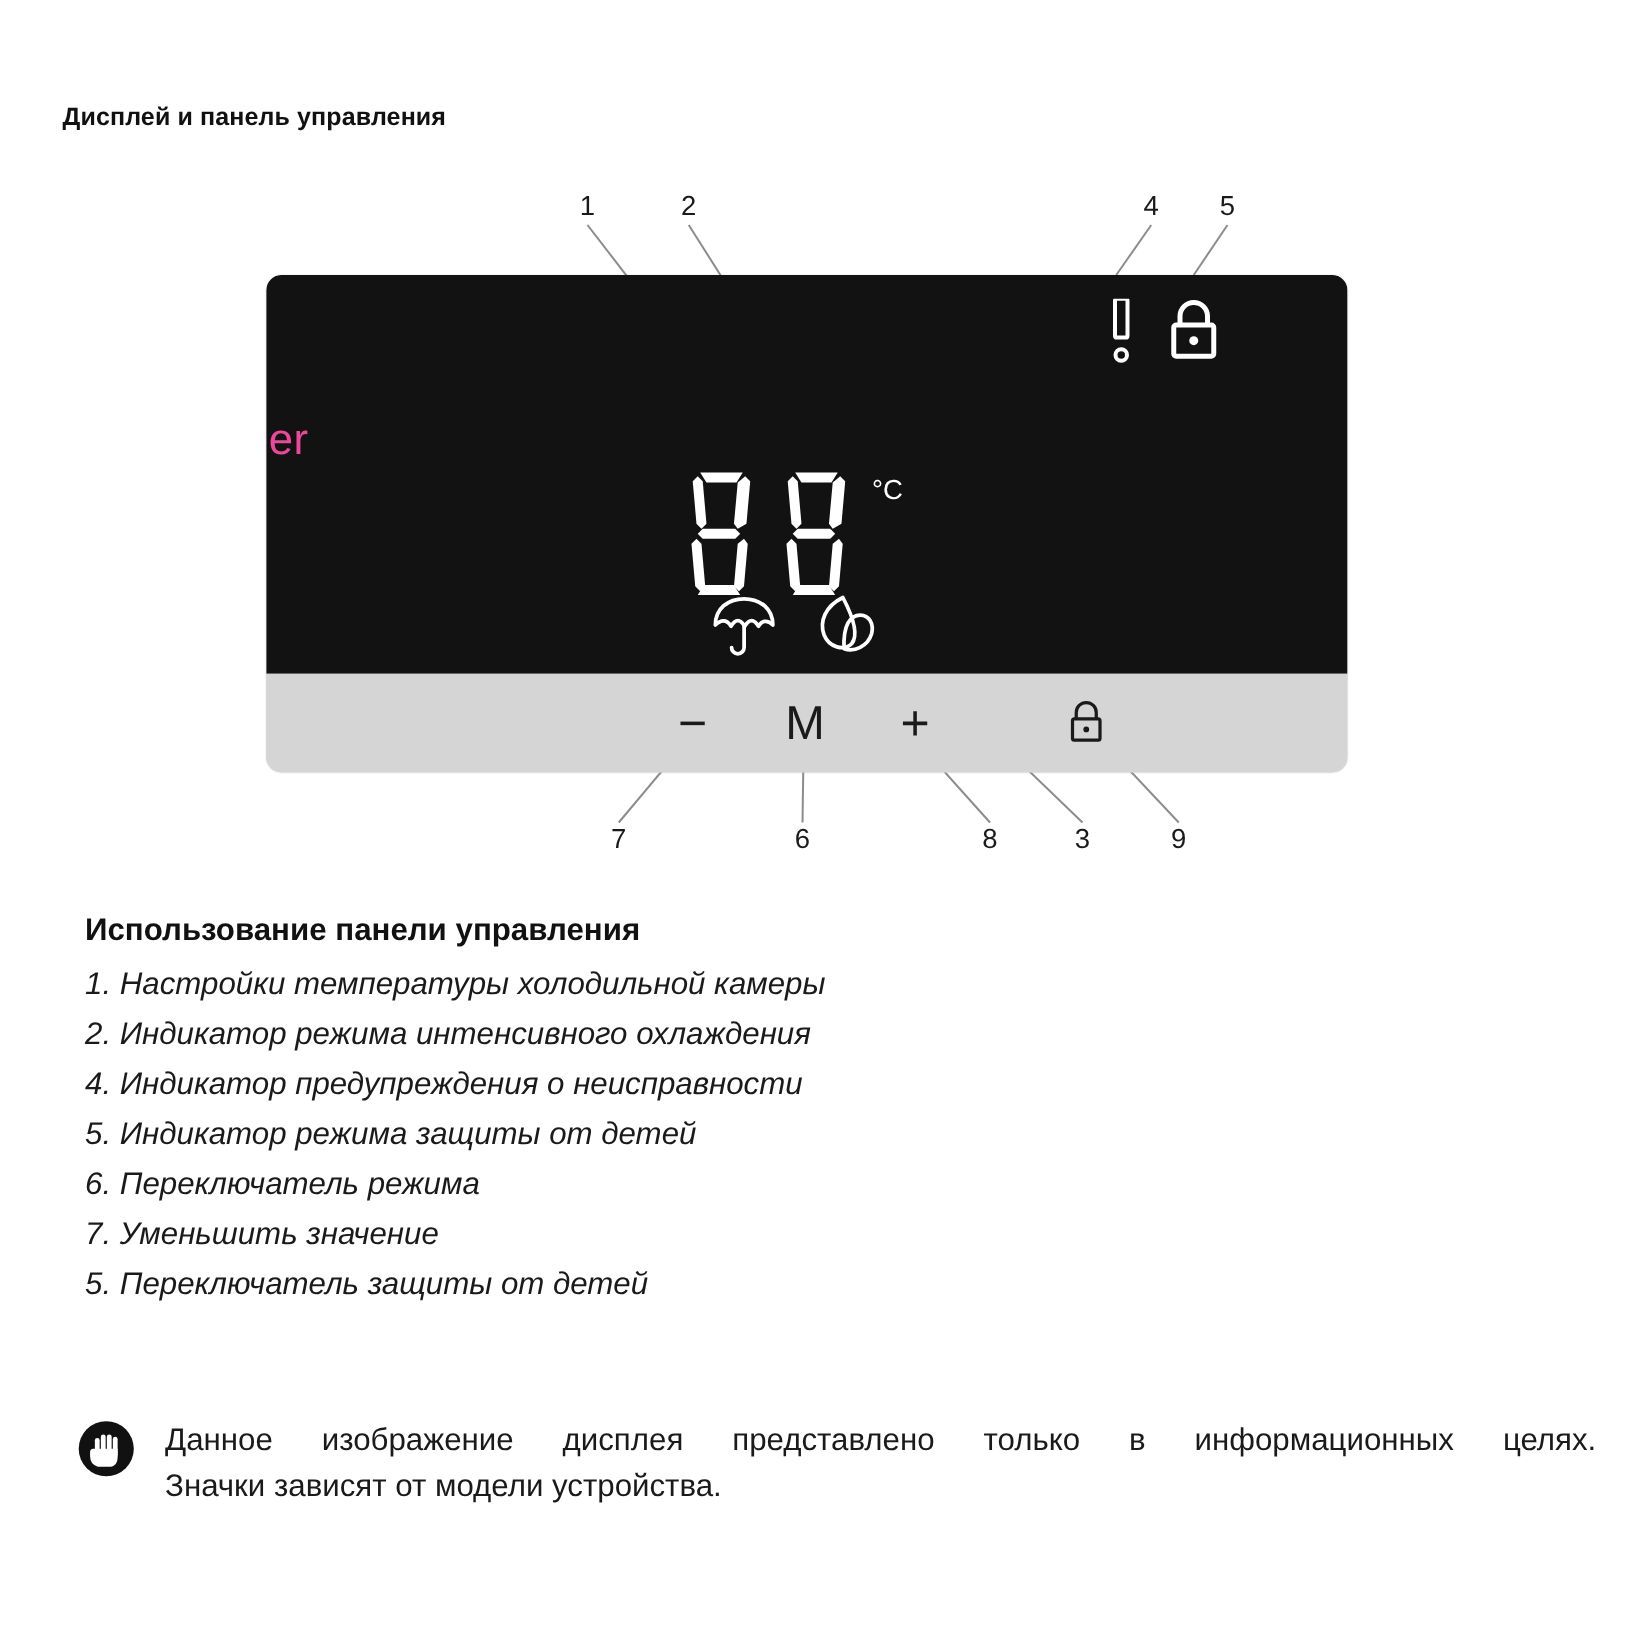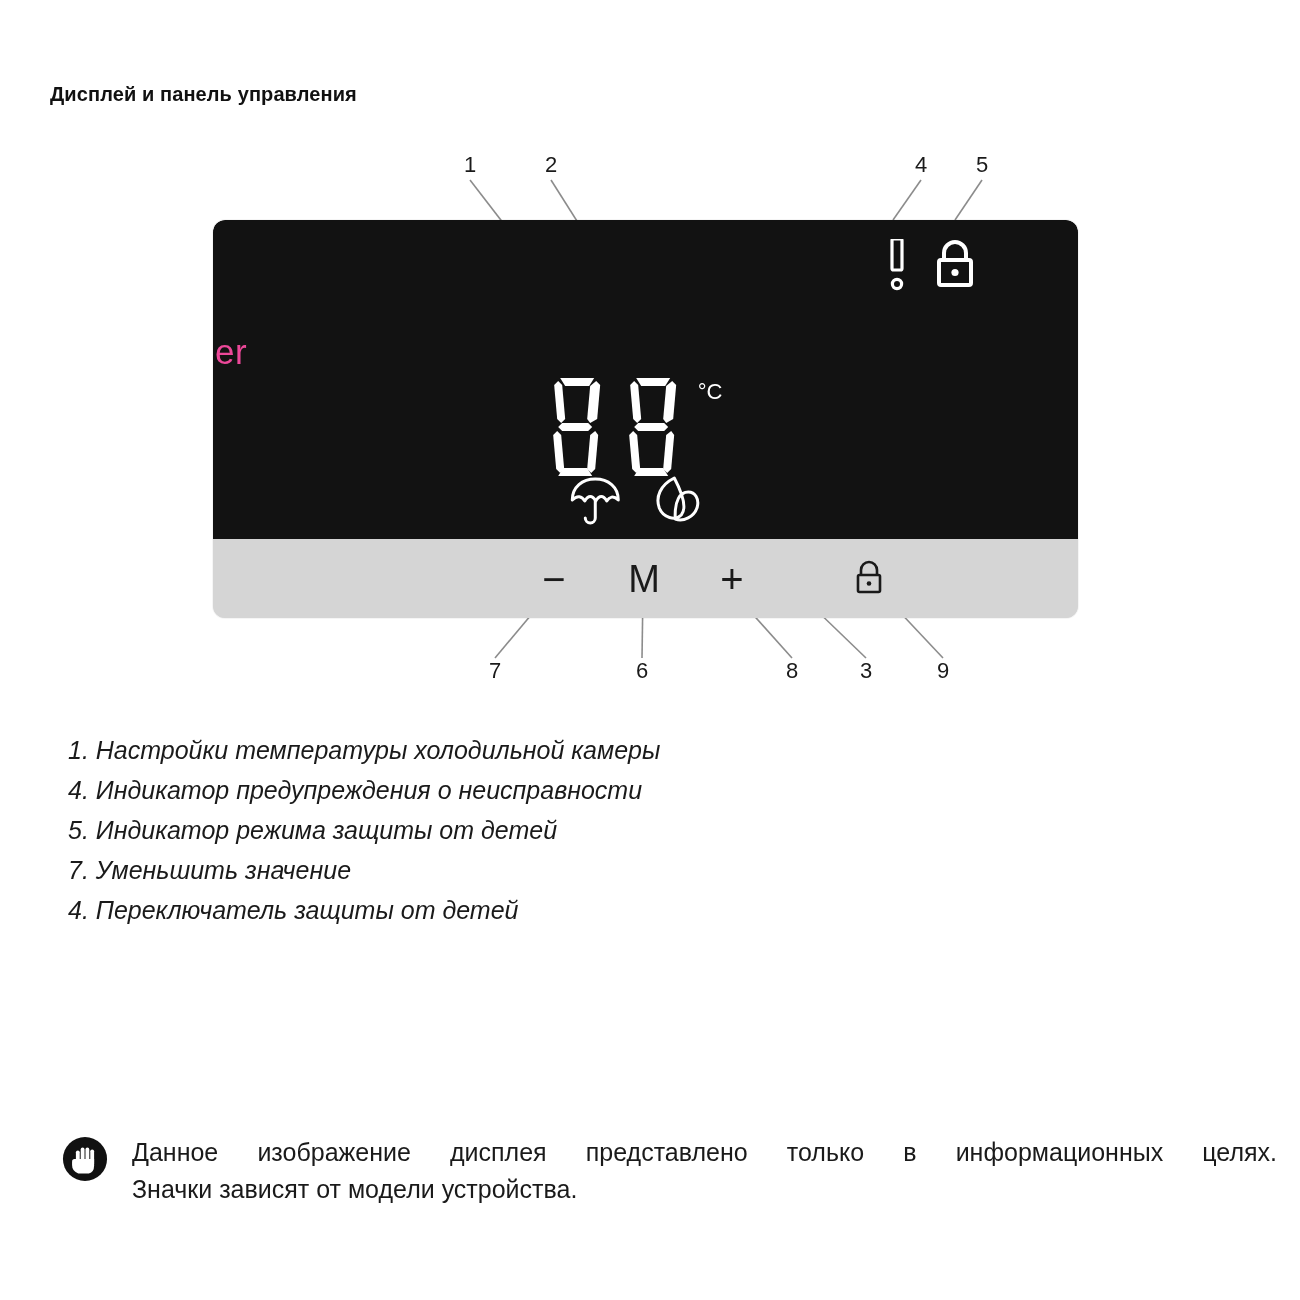--- a/index.html
+++ b/index.html
@@ -335,26 +335,29 @@
             <rect x="6" y="16" width="22" height="17" rx="1.5" fill="none" stroke="#1a1a1a" stroke-width="2.6"></rect>
             <circle cx="17" cy="24.5" r="2.3" fill="#1a1a1a"></circle>
           </svg>
         </div>
       </div>
     </div>
   </div>
 </div>
 
 <div class="usage">
+  <div class="usage-title">Использование панели управления</div>
   <ul class="usage-list">
     <li class="usage-item">1. Настройки температуры холодильной камеры</li>
+    <li class="usage-item">2. Индикатор режима интенсивного охлаждения</li>
     <li class="usage-item">4. Индикатор предупреждения о неисправности</li>
     <li class="usage-item">5. Индикатор режима защиты от детей</li>
+    <li class="usage-item">6. Переключатель режима</li>
     <li class="usage-item">7. Уменьшить значение</li>
-    <li class="usage-item">4. Переключатель защиты от детей</li>
+    <li class="usage-item">5. Переключатель защиты от детей</li>
   </ul>
 </div>
 
 <div class="note">
   <svg class="note-icon" viewBox="0 0 48 48">
     <circle cx="24" cy="24" r="23" fill="#111111"></circle>
     <g fill="#ffffff">
       <rect x="14.5" y="15" width="4" height="16" rx="2"></rect>
       <rect x="19.5" y="12" width="4" height="19" rx="2"></rect>
       <rect x="24.5" y="12" width="4" height="19" rx="2"></rect>

